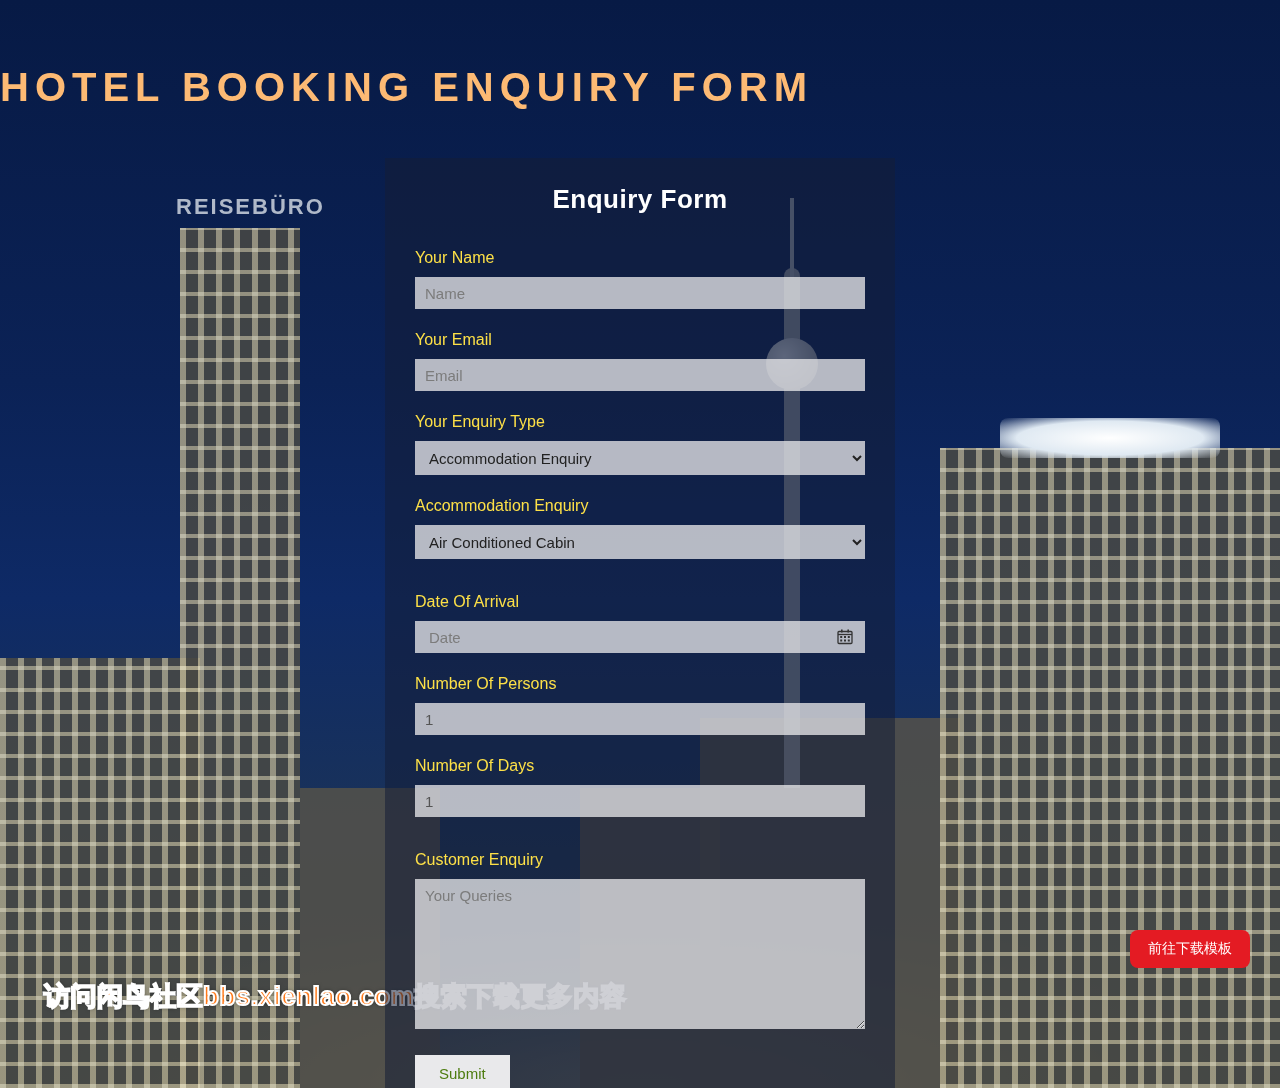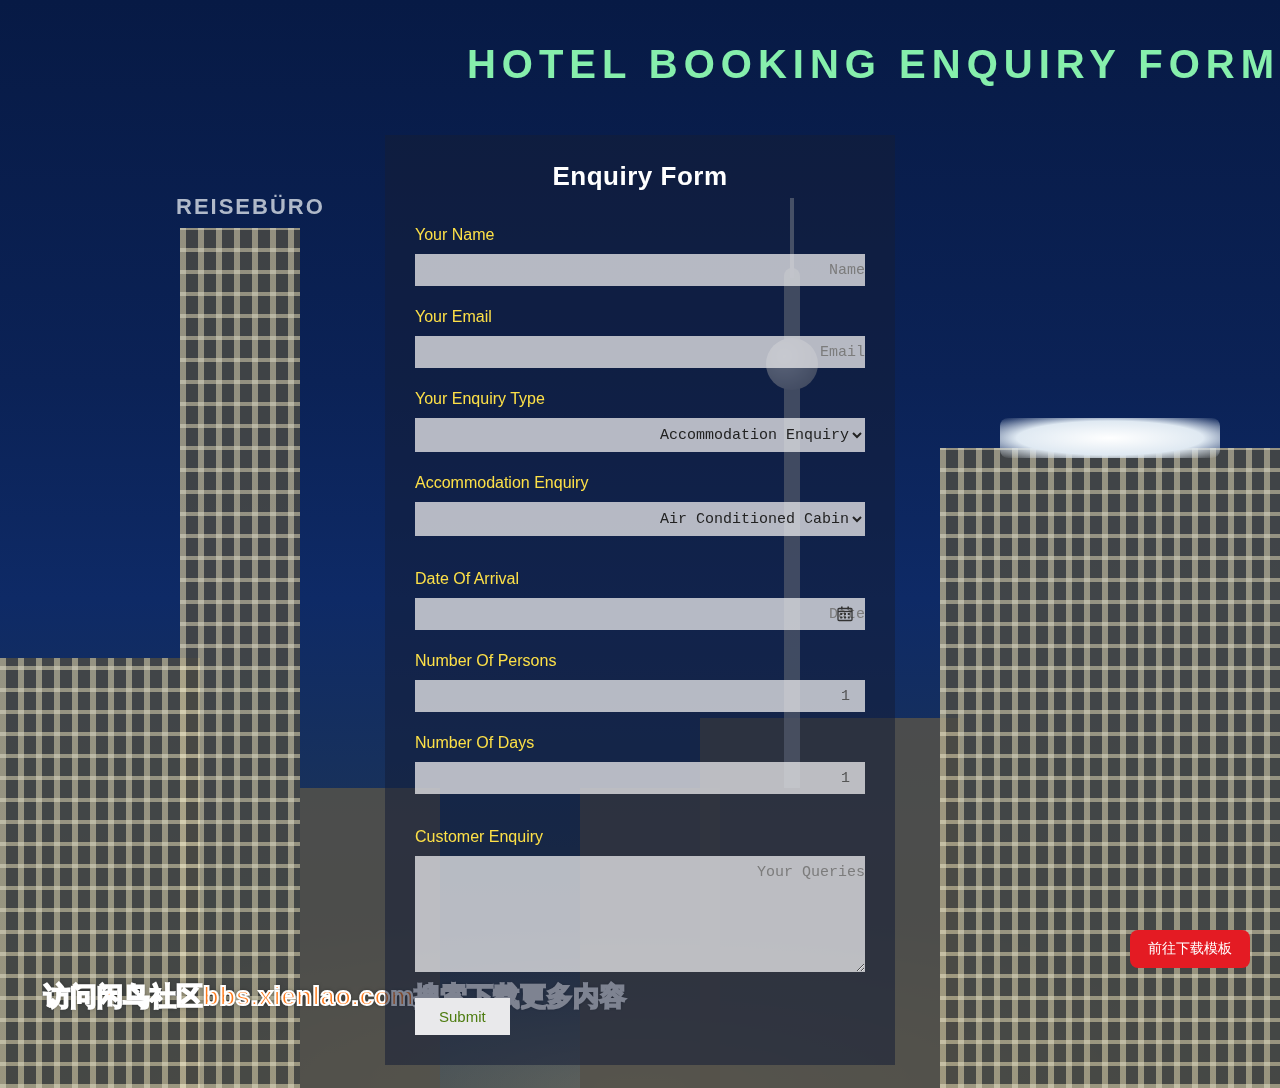--- a/index.html
+++ b/index.html
@@ -48,26 +48,26 @@
 .tower::before{content:"";position:absolute;top:70px;left:-18px;width:52px;height:52px;border-radius:50%;background:radial-gradient(circle at 35% 35%, #eef3f8, #8a8f97);}
 .tower::after{content:"";position:absolute;top:-70px;left:6px;width:4px;height:80px;background:#aeb4bc;}
 .hotelCap{
   position:absolute; right:60px; bottom:630px; width:220px; height:40px;
   background: radial-gradient(ellipse at center, #ffffff 0%, #dfe9f2 60%, transparent 100%);
   border-radius:8px; filter: blur(.4px);
 }
 
 .page { position: relative; z-index: 1; width: 100%; }
 h1.page-title {
-  text-align: right;
+  text-align: left;
   font-size: 40px;
   font-weight: 600;
   letter-spacing: 6px;
-  padding: 42px 0 20px;
-  color: #86efac;
+  padding: 65px 0 20px;
+  color: #fdba74;
 }
 .card {
   width: 510px;
   margin: 28px auto 0;
   background: rgba(20, 30, 55, .55);
   padding: 26px 30px 30px;
 }
 .card h2 {
   text-align: center;
   font-size: 26px;
@@ -82,27 +82,26 @@
   font-weight: 400;
   margin-bottom: 10px;
   color: #fde047;
 }
 .control, select.control, textarea.control {
   width: 100%;
   background: rgba(230,230,232,.78);
   border: none;
   color: #555;
   font-size: 15px;
-  padding: 8px 0;
-  font-family: Liberation Mono, monospace;
-  text-align: right;
+  padding: 8px 10px;
+  font-family: Liberation Sans, sans-serif;
 }
 .control { height: 32px; }
 select.control { height: 34px; color:#222; }
-textarea.control { height: 116px; resize: both; }
+textarea.control { height: 150px; resize: both; }
 input[type=number].control { color:#555; }
 .control::placeholder, textarea.control::placeholder { color:#7c7c7c; }
 .date-wrap { position: relative; }
 .date-wrap .control { padding-left: 14px; }
 .cal-icon {
   position: absolute; right: 12px; top: 50%; transform: translateY(-50%);
   width: 16px; height: 16px; pointer-events: none;
 }
 .cal-icon svg { display:block; }
 .extra-gap { margin-top: 34px; }

